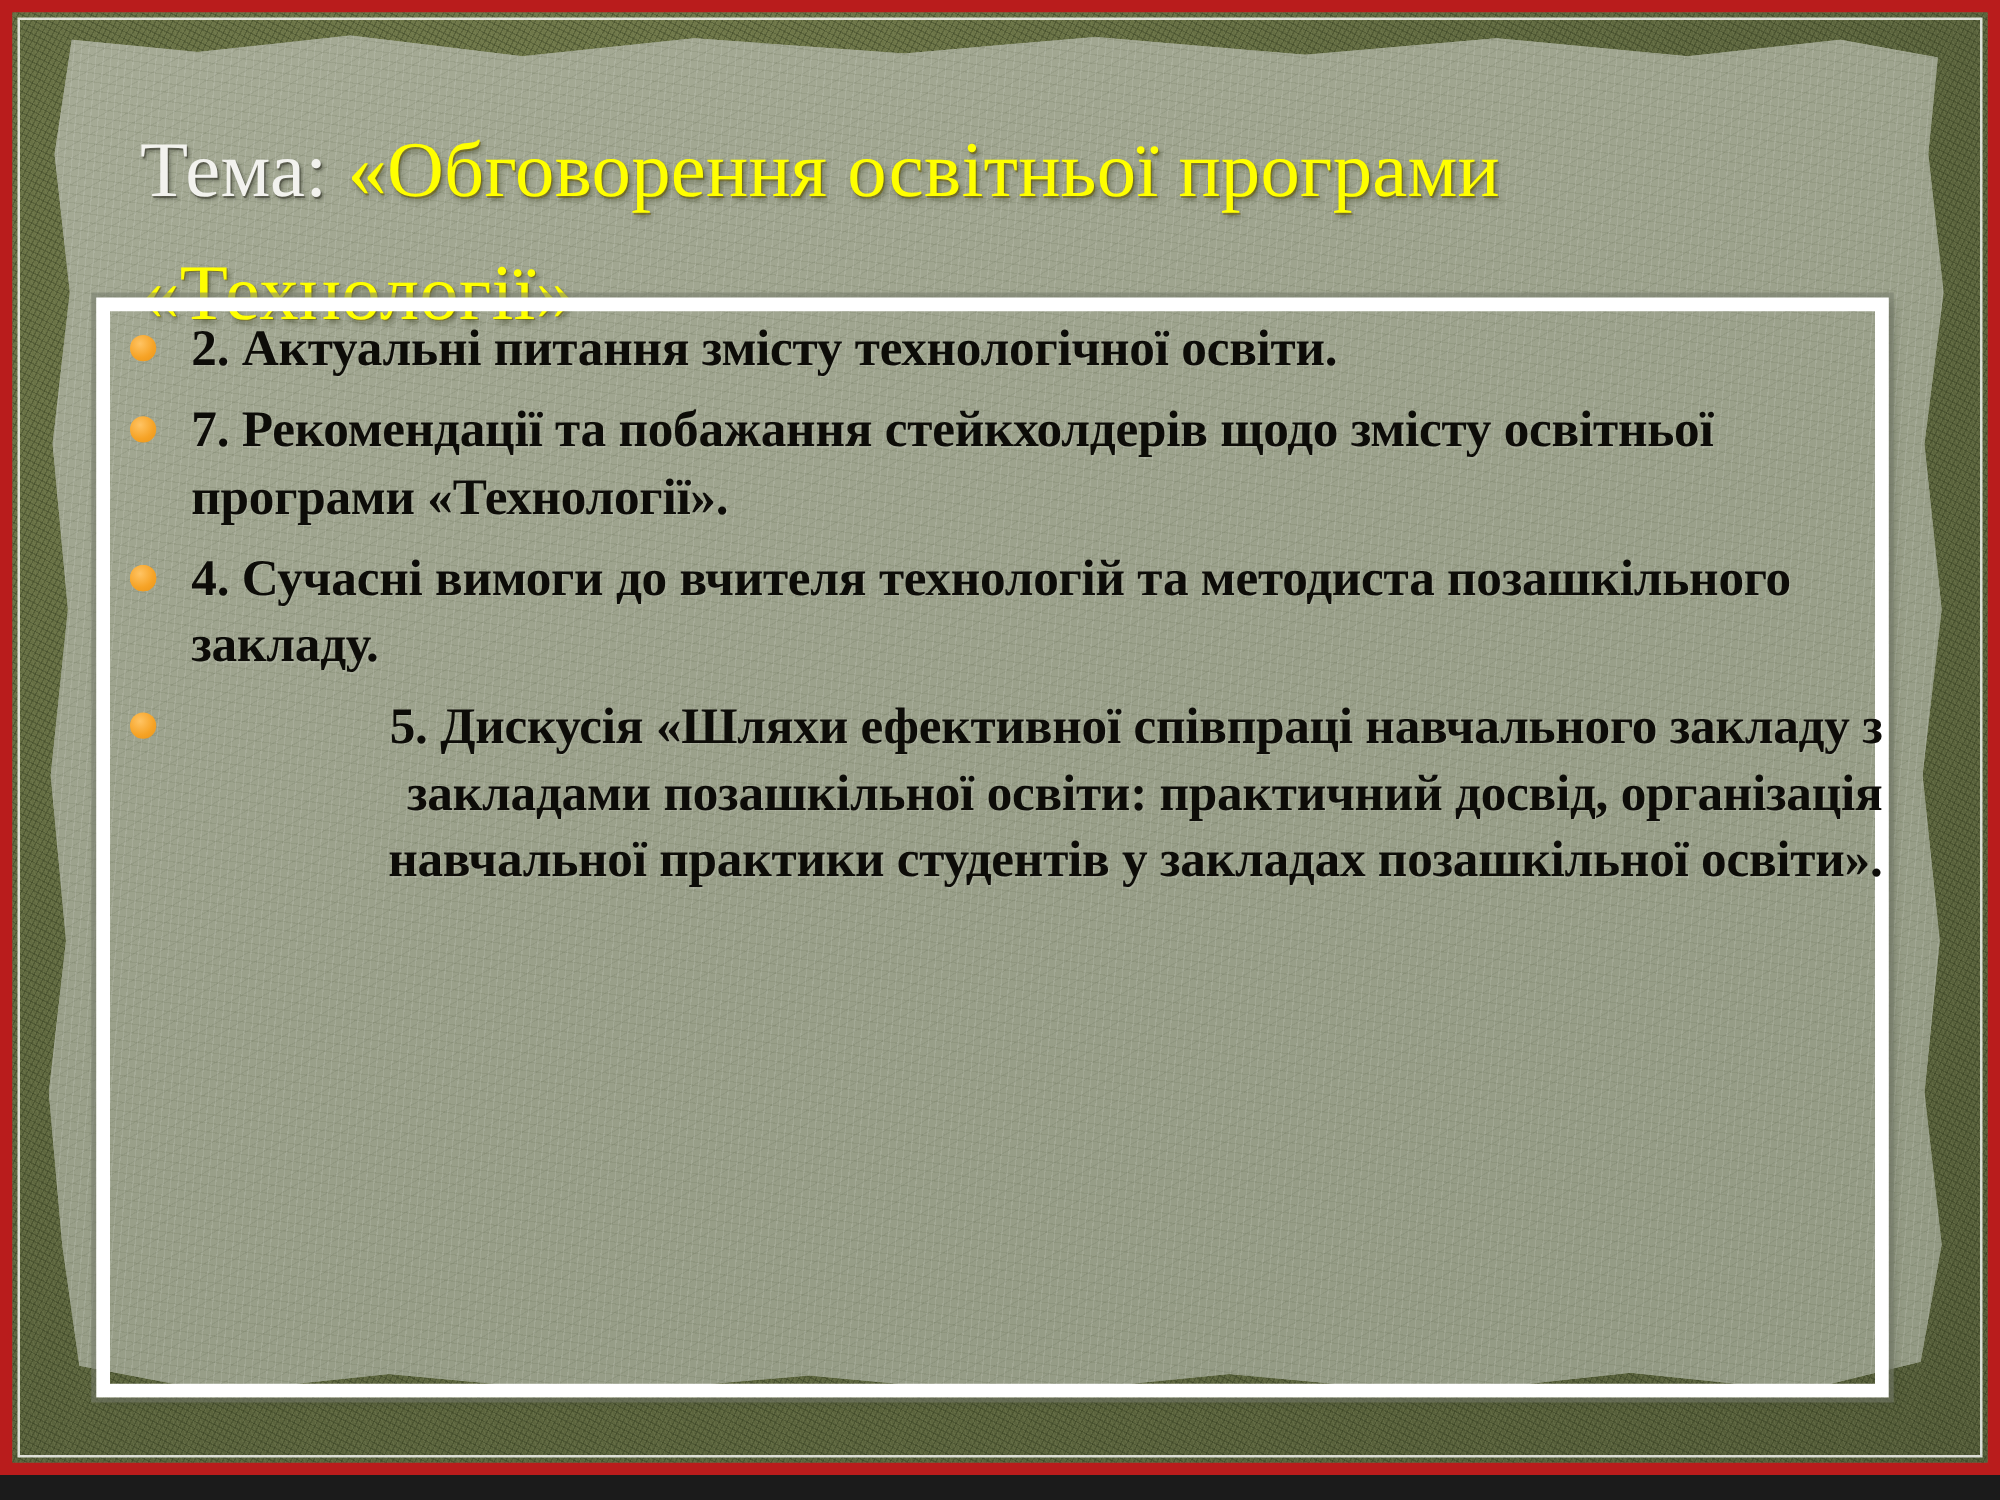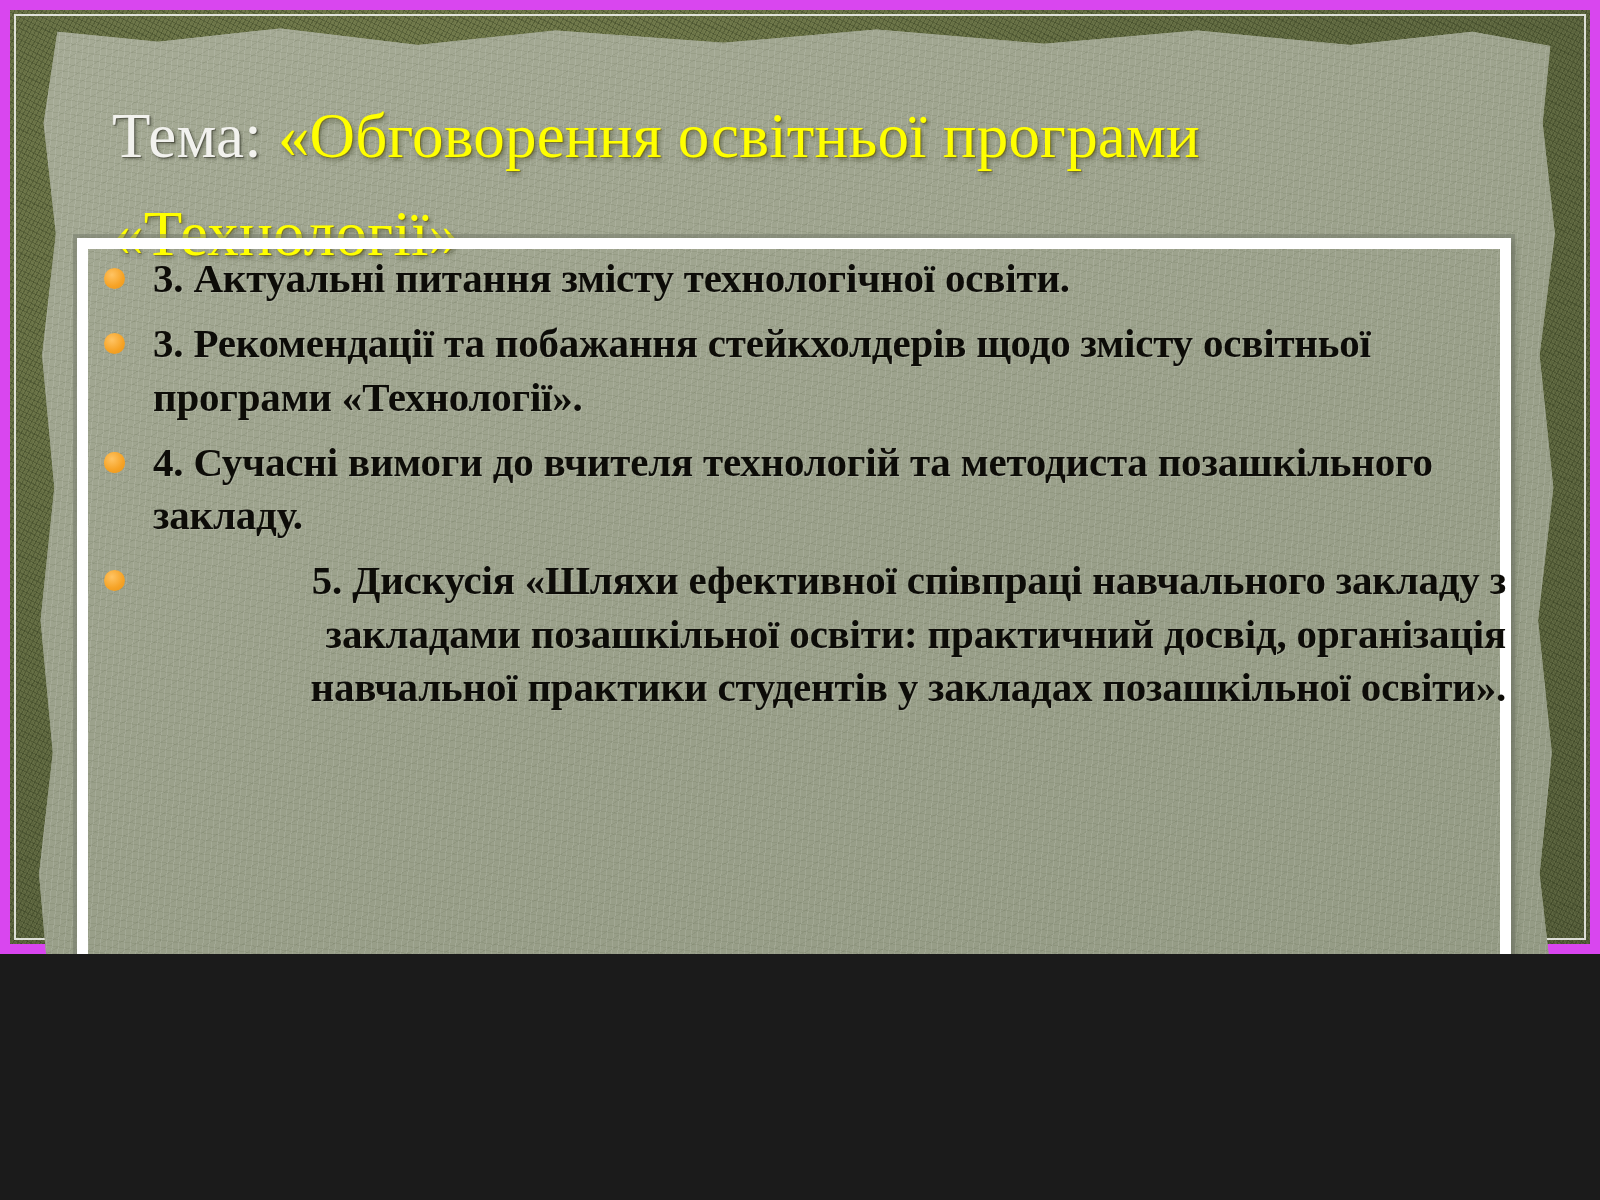--- a/index.html
+++ b/index.html
@@ -6,24 +6,24 @@
   html, body {
     margin: 0;
     padding: 0;
     background: #1b1b1b;
   }
 
   
   .slide {
     position: relative;
     width: 1600px;
-    height: 954px;
+    height: 1180px;
     overflow: hidden;
     box-sizing: border-box;
-    background: #d946ef;                 
+    background: #b91c1c;                 
     font-family: "Liberation Serif", "DejaVu Serif", serif;
   }
 
   
   .moss {
     position: absolute;
     left: 10px;  top: 10px;
     right: 10px; bottom: 10px;
     background-color: #6b7247;
     background-image:
@@ -139,25 +139,25 @@
 
   <h1 class="title">
     <span class="title-lead">Тема:</span><span class="title-main"> «Обговорення освітньої програми «Технології»</span>
   </h1>
 
   <div class="content-box"></div>
 
   <ul class="bullet-list" style="list-style:none;margin:0;padding:0;">
     <li class="bullet-item">
       <span class="bullet-dot"></span>
-      <span>3. Актуальні питання змісту технологічної освіти.</span>
+      <span>2. Актуальні питання змісту технологічної освіти.</span>
     </li>
     <li class="bullet-item">
       <span class="bullet-dot"></span>
-      <span>3. Рекомендації та побажання стейкхолдерів щодо змісту освітньої програми «Технології».</span>
+      <span>7. Рекомендації та побажання стейкхолдерів щодо змісту освітньої програми «Технології».</span>
     </li>
     <li class="bullet-item">
       <span class="bullet-dot"></span>
     </li>
     <li class="bullet-item">
       <span class="bullet-dot"></span>
       <span>4. Сучасні вимоги до вчителя технологій та методиста позашкільного закладу.</span>
     </li>
     <li class="bullet-item">
       <span class="bullet-dot"></span>

